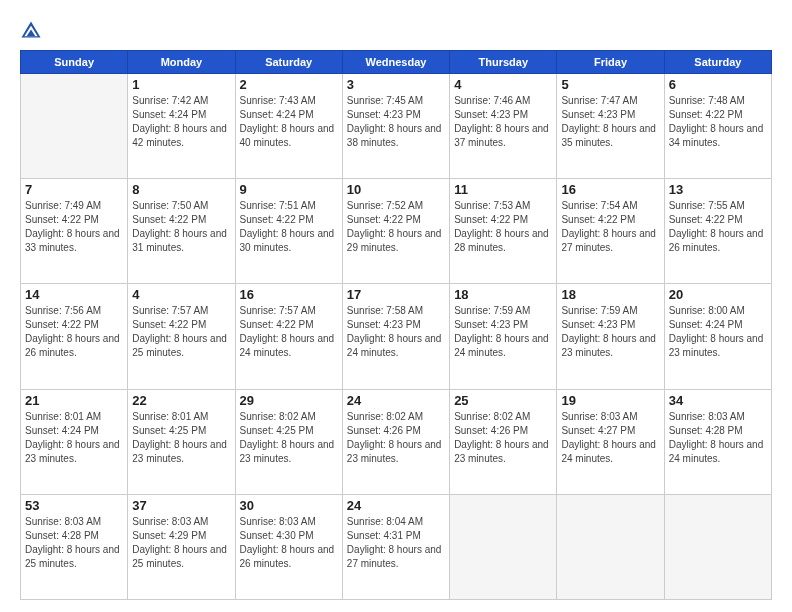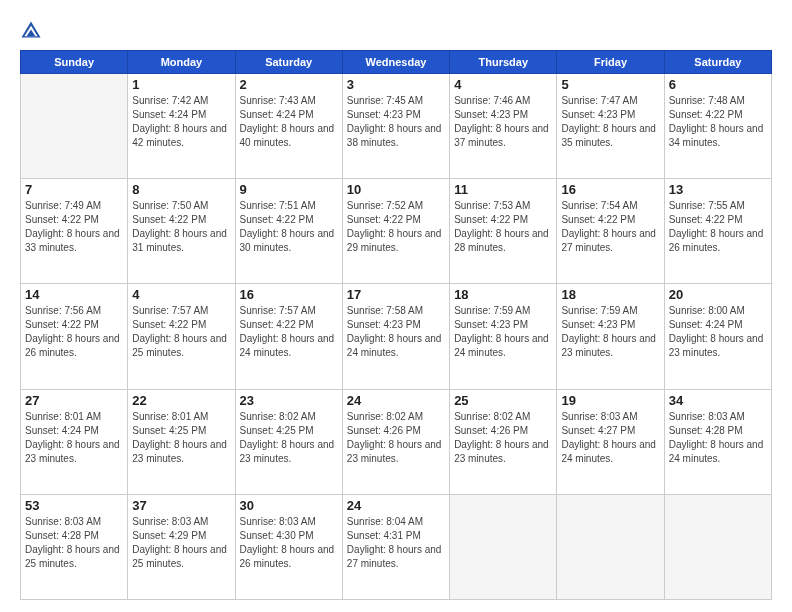--- a/index.html
+++ b/index.html
@@ -257,33 +257,33 @@
       </td>
           <td>
         <div class="cell-day">20</div>
         <div class="cell-info">
           Sunrise: 8:00 AM<br>Sunset: 4:24 PM<br>Daylight: 8 hours and 23 minutes.
         </div>
       </td>
         </tr>
         <tr>
           <td>
-        <div class="cell-day">27</div>
+        <div class="cell-day">21</div>
         <div class="cell-info">
           Sunrise: 8:01 AM<br>Sunset: 4:24 PM<br>Daylight: 8 hours and 23 minutes.
         </div>
       </td>
           <td>
         <div class="cell-day">22</div>
         <div class="cell-info">
           Sunrise: 8:01 AM<br>Sunset: 4:25 PM<br>Daylight: 8 hours and 23 minutes.
         </div>
       </td>
           <td>
-        <div class="cell-day">23</div>
+        <div class="cell-day">29</div>
         <div class="cell-info">
           Sunrise: 8:02 AM<br>Sunset: 4:25 PM<br>Daylight: 8 hours and 23 minutes.
         </div>
       </td>
           <td>
         <div class="cell-day">24</div>
         <div class="cell-info">
           Sunrise: 8:02 AM<br>Sunset: 4:26 PM<br>Daylight: 8 hours and 23 minutes.
         </div>
       </td>

